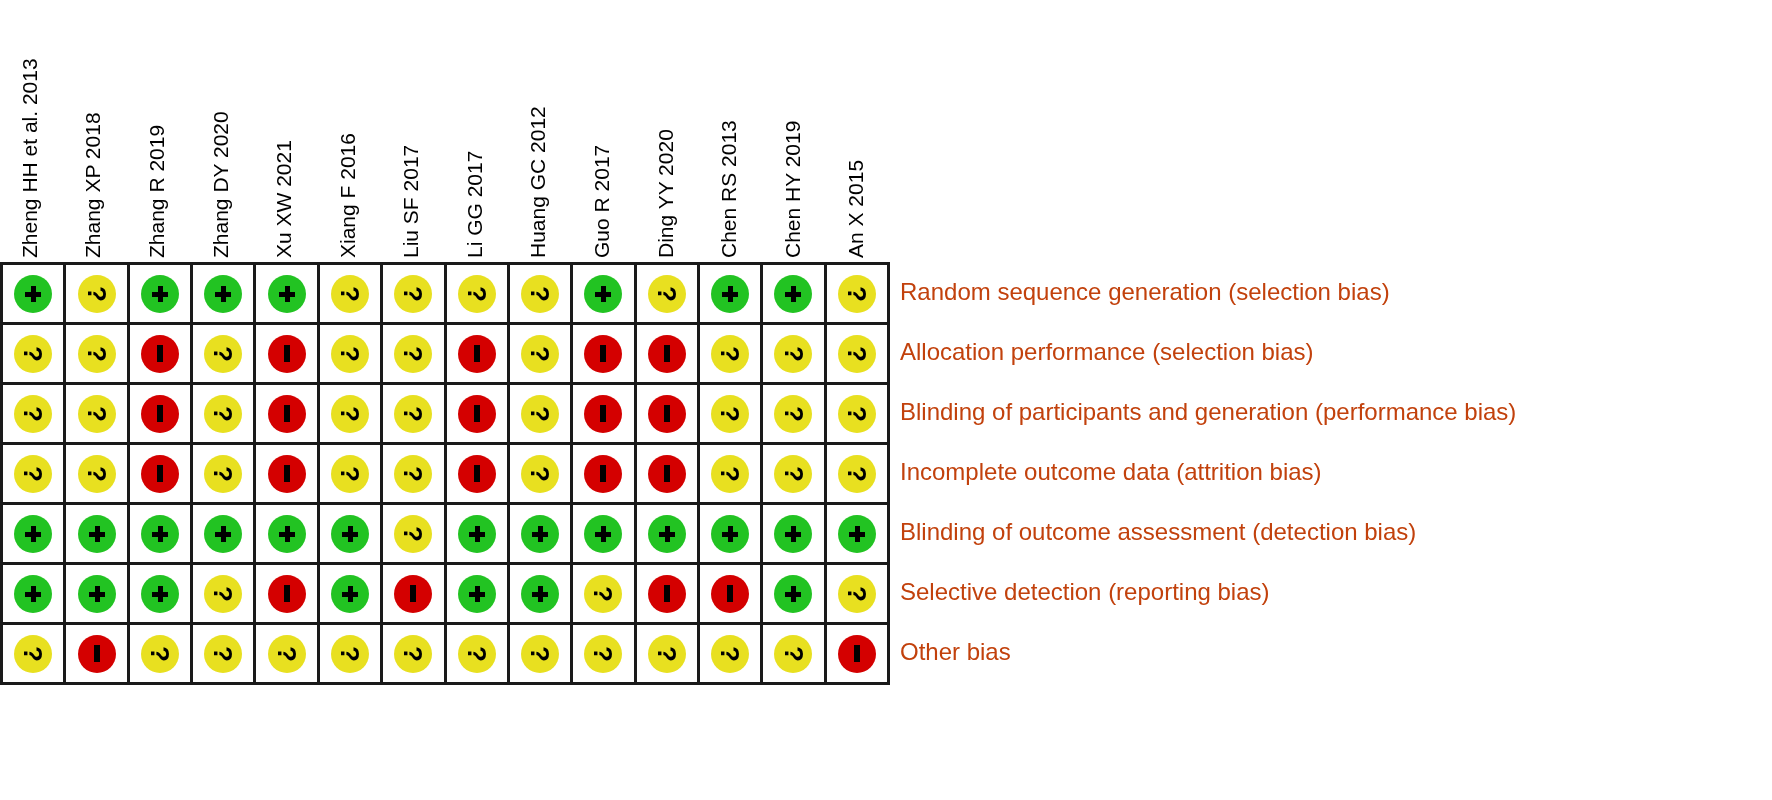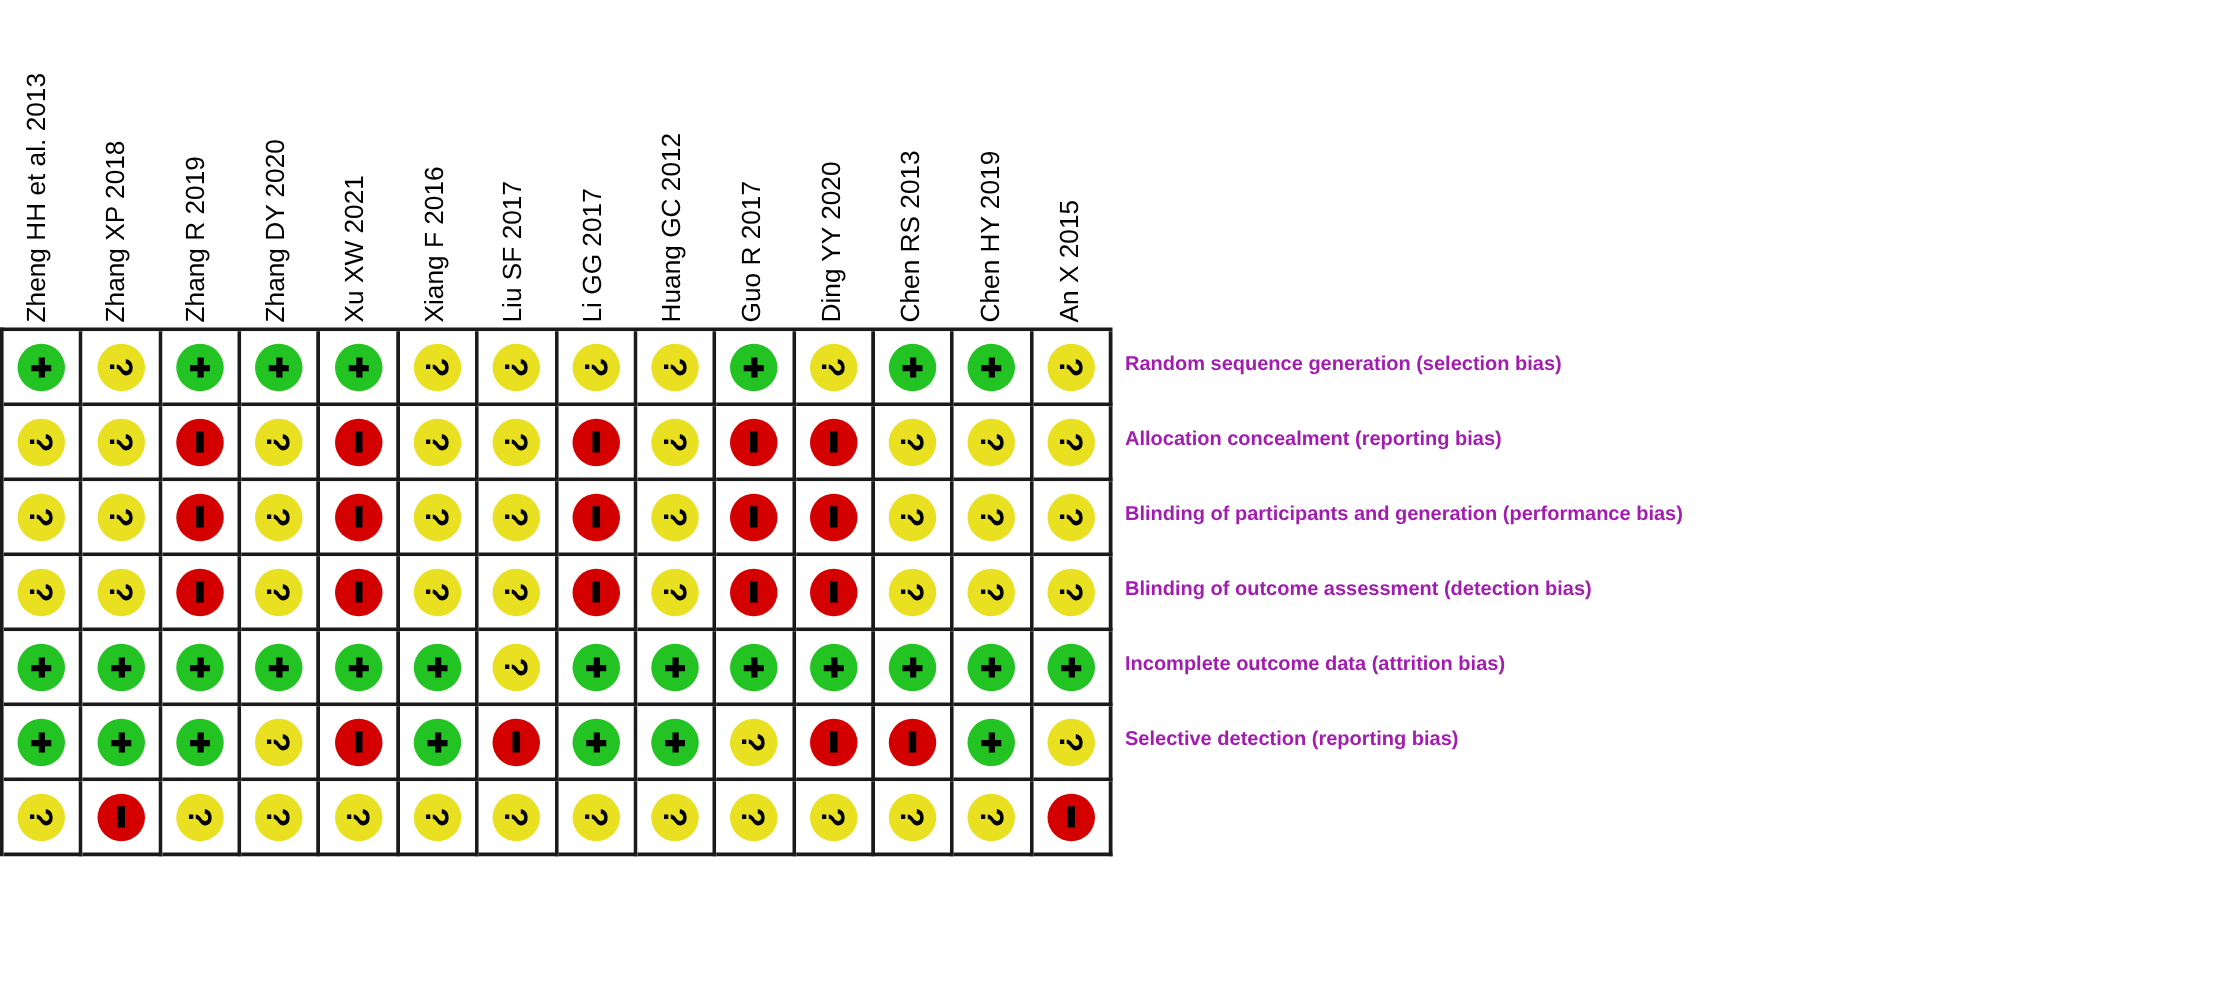--- a/index.html
+++ b/index.html
@@ -120,25 +120,24 @@
   
   .row-labels{
     position:absolute;
     left:900px; top:262px;
     width:860px;
   }
   .row-label{
     height:60px;
     display:flex;
     align-items:center;
-    font-size:16px;
-    color:#a21caf;
+    font-size:24px;
+    color:#c2410c;
     white-space:nowrap;
     font-family:"Liberation Sans", sans-serif;
-    font-weight:bold;
   }
 </style>
 </head>
 <body>
 
 <div id="rob-figure">
 
   <div class="header-band" id="header-band">
       <div class="col-header">
         <span class="rot">Zheng HH et al. 2013</span>
@@ -686,20 +685,21 @@
         <div class="cell">
           <div class="judg high">
             <span class="sym"></span>
           </div>
         </div>
       </div>
     </div>
 
   <div class="row-labels" id="row-labels">
       <div class="row-label">Random sequence generation (selection bias)</div>
-      <div class="row-label">Allocation concealment (reporting bias)</div>
+      <div class="row-label">Allocation performance (selection bias)</div>
       <div class="row-label">Blinding of participants and generation (performance bias)</div>
+      <div class="row-label">Incomplete outcome data (attrition bias)</div>
       <div class="row-label">Blinding of outcome assessment (detection bias)</div>
-      <div class="row-label">Incomplete outcome data (attrition bias)</div>
       <div class="row-label">Selective detection (reporting bias)</div>
+      <div class="row-label">Other bias</div>
     </div>
 
 </div>
 
 </body></html>

